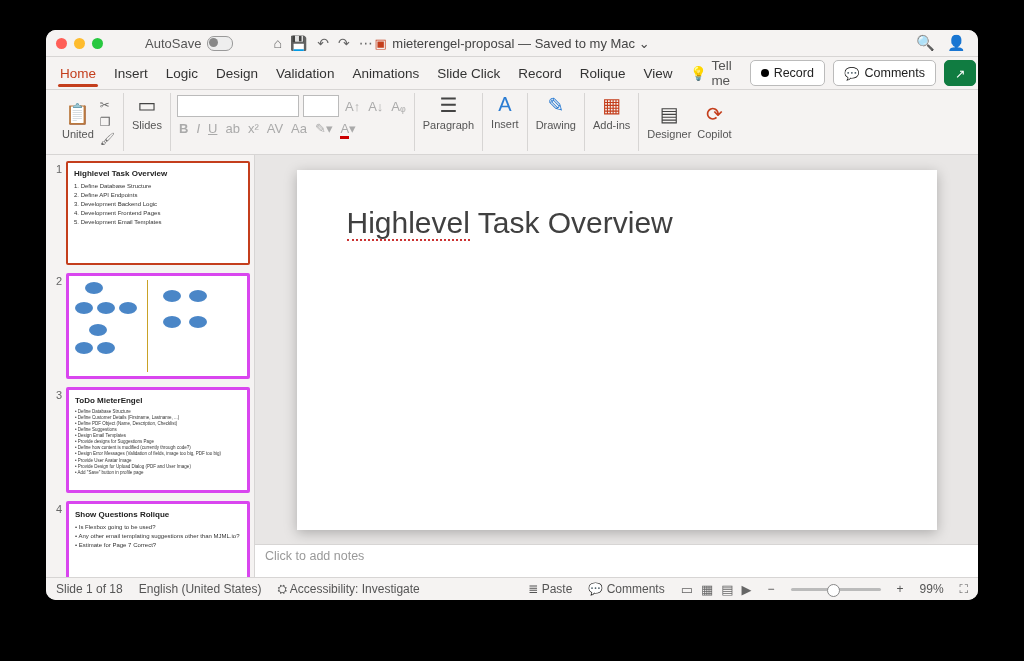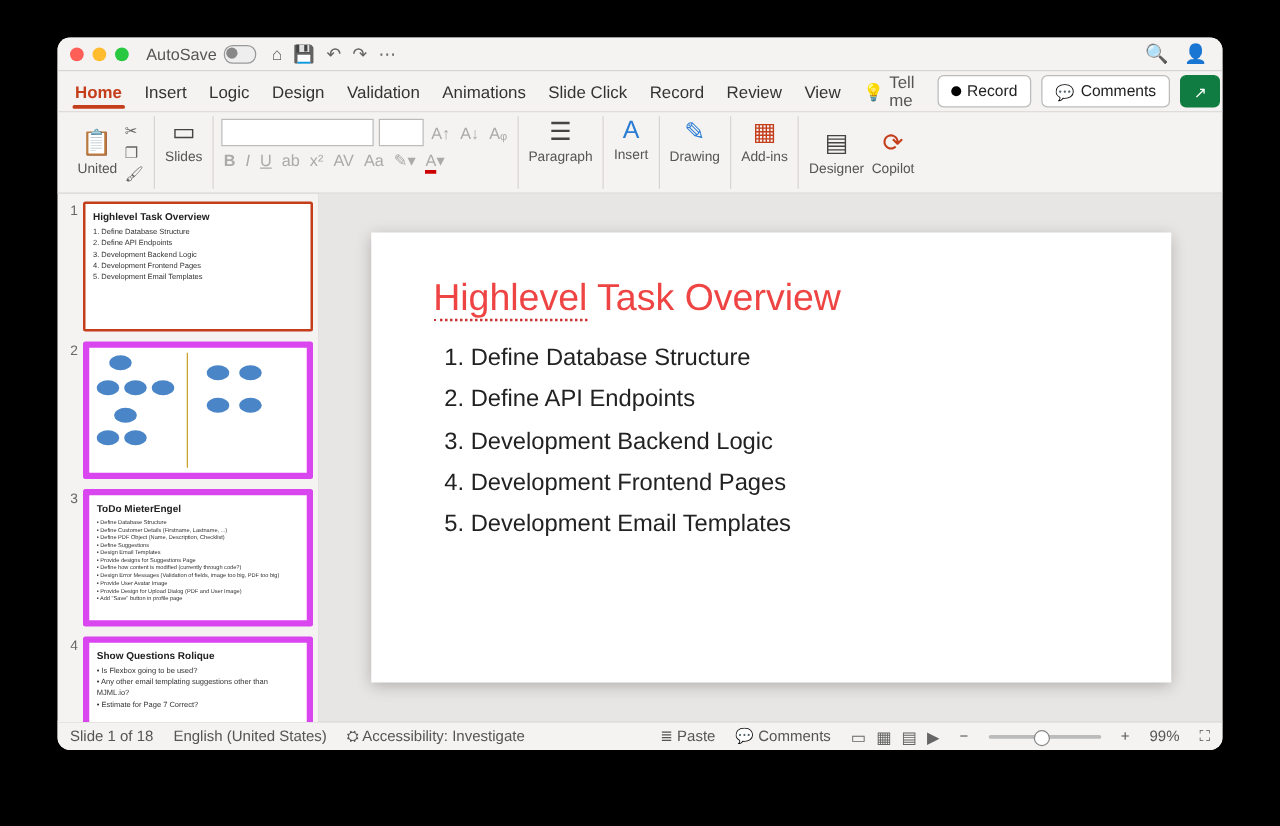--- a/index.html
+++ b/index.html
@@ -6,38 +6,38 @@
     --ribbon-bg:#f5f3f2;
     --border:#d7d5d4;
     --accent:#c43e1c;
     --share-green:#107c41;
     --light:#ffffff;
     --grey-slide:#e8e6e5;
   }
   html,body{margin:0;height:100%;background:#000;font-family:-apple-system,"Segoe UI",Helvetica,Arial,sans-serif;font-size:13px;color:#222;}
   .window{position:absolute;left:46px;top:30px;width:932px;height:570px;background:var(--light);border-radius:10px;overflow:hidden;box-shadow:0 10px 40px rgba(0,0,0,.5);display:flex;flex-direction:column;}
   
-  .titlebar{height:26px;background:var(--ribbon-bg);display:flex;align-items:center;border-bottom:1px solid var(--border);position:relative;}
+  .titlebar{height:26px;background:var(--ribbon-bg);display:flex;align-items:center;border-bottom:1px solid var(--border);position:relative;gap:28px;}
   .traffic{display:flex;gap:7px;padding-left:10px;}
   .tl{width:11px;height:11px;border-radius:50%;}
   .tl.r{background:#ff5f57;}
   .tl.y{background:#febc2e;}
   .tl.g{background:#28c840;}
   .autosave{display:flex;align-items:center;gap:6px;margin-left:14px;color:#555;}
   .toggle{width:24px;height:13px;border:1px solid #999;border-radius:7px;position:relative;background:#eee;}
   .toggle::after{content:"";position:absolute;left:1px;top:1px;width:9px;height:9px;background:#888;border-radius:50%;}
   .tb-icons{display:flex;align-items:center;gap:9px;margin-left:12px;color:#666;}
   .tb-icons span{font-size:14px;}
   .title-center{position:absolute;left:0;right:0;text-align:center;pointer-events:none;color:#444;}
   .title-center .ppt{color:var(--accent);margin-right:2px;}
   .tb-right{margin-left:auto;display:flex;gap:12px;padding-right:12px;color:#555;font-size:15px;}
   
   .tabs{display:flex;align-items:center;height:32px;background:var(--ribbon-bg);border-bottom:1px solid var(--border);padding:0 14px;gap:18px;font-size:13.5px;}
   .tab{color:#333;white-space:nowrap;cursor:default;}
-  .tab.active{color:var(--accent);font-weight:700;position:relative;}
+  .tab.active{color:var(--accent);font-weight:400;position:relative;}
   .tab.active::after{content:"";position:absolute;left:-2px;right:-2px;bottom:-6px;height:3px;background:var(--accent);border-radius:2px;}
   .tellme{display:flex;align-items:center;gap:4px;color:#555;}
   .tabs-right{margin-left:auto;display:flex;gap:8px;}
   .pill{display:flex;align-items:center;gap:5px;height:24px;padding:0 10px;border:1px solid #bbb;border-radius:5px;background:#fff;font-size:12.5px;}
   .pill.rec .dot{width:8px;height:8px;background:#000;border-radius:50%;}
   .pill.share{background:var(--share-green);color:#fff;border-color:var(--share-green);}
   
   .ribbon{display:flex;height:58px;background:var(--ribbon-bg);border-bottom:1px solid var(--border);padding:3px 8px;}
   .rgroup{display:flex;flex-direction:column;align-items:center;justify-content:space-between;padding:0 8px;border-right:1px solid var(--border);}
   .rgroup:last-child{border-right:none;}
@@ -48,30 +48,30 @@
   .fontsel{width:120px;height:20px;border:1px solid #bbb;background:#fff;}
   .sizsel{width:34px;height:20px;border:1px solid #bbb;background:#fff;}
   .minibtn{color:#aaa;font-size:13px;padding:0 2px;}
   .fontrow{display:flex;align-items:center;gap:4px;}
   .fontblock{display:flex;flex-direction:column;gap:4px;padding:2px 6px;border-right:1px solid var(--border);}
   
   .body{flex:1;display:flex;min-height:0;}
   .thumbs{width:200px;border-right:1px solid var(--border);background:var(--ribbon-bg);overflow-y:auto;padding:6px 4px;}
   .thumb-row{display:flex;gap:4px;margin-bottom:8px;}
   .thumb-num{width:12px;text-align:right;font-size:11px;color:#666;padding-top:2px;}
-  .thumb{flex:1;height:88px;background:#fff;border:5px solid #d946ef;border-radius:2px;position:relative;padding:6px;overflow:hidden;}
+  .thumb{flex:1;height:88px;background:#fff;border:3px solid #d946ef;border-radius:2px;position:relative;padding:6px;overflow:hidden;}
   .thumb.sel{border:2px solid var(--accent);}
   .thumb .tt{font-size:8px;font-weight:600;}
   .thumb .tli{font-size:6px;line-height:1.5;margin-top:4px;color:#333;white-space:pre-line;}
   .thumb2 .bub{position:absolute;background:#4a86c7;border-radius:50%;width:18px;height:12px;}
   .editor{flex:1;display:flex;flex-direction:column;background:var(--grey-slide);}
   .canvas-area{flex:1;display:flex;align-items:center;justify-content:center;overflow:hidden;}
   .slide{width:640px;height:360px;background:#fff;box-shadow:0 3px 12px rgba(0,0,0,.25);padding:36px 50px;box-sizing:border-box;}
   .slide h1{margin:0 0 14px 0;font-size:30px;font-weight:400;color:#222;}
-  .slide h1 .hl{color:#ef4444;}
+  .slide h1 .hl{color:#404040;}
   .slide h1 .hl-under{border-bottom:2px dotted #c33;}
   .slide ol{margin:8px 0 0 0;padding-left:30px;font-size:19px;line-height:1.75;color:#222;}
   .notes{height:24px;background:#fff;border-top:1px solid var(--border);padding:4px 10px;color:#999;font-size:12.5px;}
   
   .status{height:22px;background:var(--ribbon-bg);border-top:1px solid var(--border);display:flex;align-items:center;font-size:12px;color:#555;padding:0 10px;gap:16px;}
   .status .sp{flex:1;}
   .sb-icons{display:flex;align-items:center;gap:8px;}
   .sb-icons span{font-size:13px;color:#666;}
   .zoom-slider{width:90px;height:3px;background:#bbb;position:relative;border-radius:2px;}
   .zoom-slider::after{content:"";position:absolute;left:36px;top:-4px;width:11px;height:11px;background:#fff;border:1px solid #888;border-radius:50%;}
@@ -91,36 +91,41 @@
       <span>AutoSave</span>
       <div class="toggle"></div>
     </div>
     <div class="tb-icons">
       <span>⌂</span>
       <span>💾</span>
       <span>↶</span>
       <span>↷</span>
       <span>⋯</span>
     </div>
+    <div class="title-center">
+      <span class="ppt">▣</span>
+      <span>mieterengel-proposal — Saved to my Mac</span>
+      <span> ⌄</span>
+    </div>
     <div class="tb-right">
       <span>🔍</span>
       <span>👤</span>
     </div>
   </div>
 
   <div class="tabs">
     <div class="tab active">Home</div>
     <div class="tab">Insert</div>
     <div class="tab">Logic</div>
     <div class="tab">Design</div>
     <div class="tab">Validation</div>
     <div class="tab">Animations</div>
     <div class="tab">Slide Click</div>
     <div class="tab">Record</div>
-    <div class="tab">Review</div>
+    <div class="tab">Rolique</div>
     <div class="tab">View</div>
     <div class="tellme">
       <span>💡</span>
       <span>Tell me</span>
     </div>
     <div class="tabs-right">
       <div class="pill rec">
         <span class="dot"></span>
         <span>Record</span>
       </div>
@@ -275,28 +280,24 @@
       </div>
 
     </div>
 
     <div class="editor">
       <div class="canvas-area">
         <div class="slide">
           <h1>
             <span class="hl hl-under">Highlevel</span><span class="hl"> Task Overview</span>
           </h1>
-          <ol>
-            <li>Define Database Structure</li>
-            <li>Define API Endpoints</li>
-            <li>Development Backend Logic</li>
-            <li>Development Frontend Pages</li>
-            <li>Development Email Templates</li>
-          </ol>
-        </div>
+        </div>
+      </div>
+      <div class="notes">
+        <span>Click to add notes</span>
       </div>
     </div>
   </div>
 
   <div class="status">
     <span>Slide 1 of 18</span>
     <span>English (United States)</span>
     <span>
       <span>⛭</span>
       <span>Accessibility: Investigate</span>

